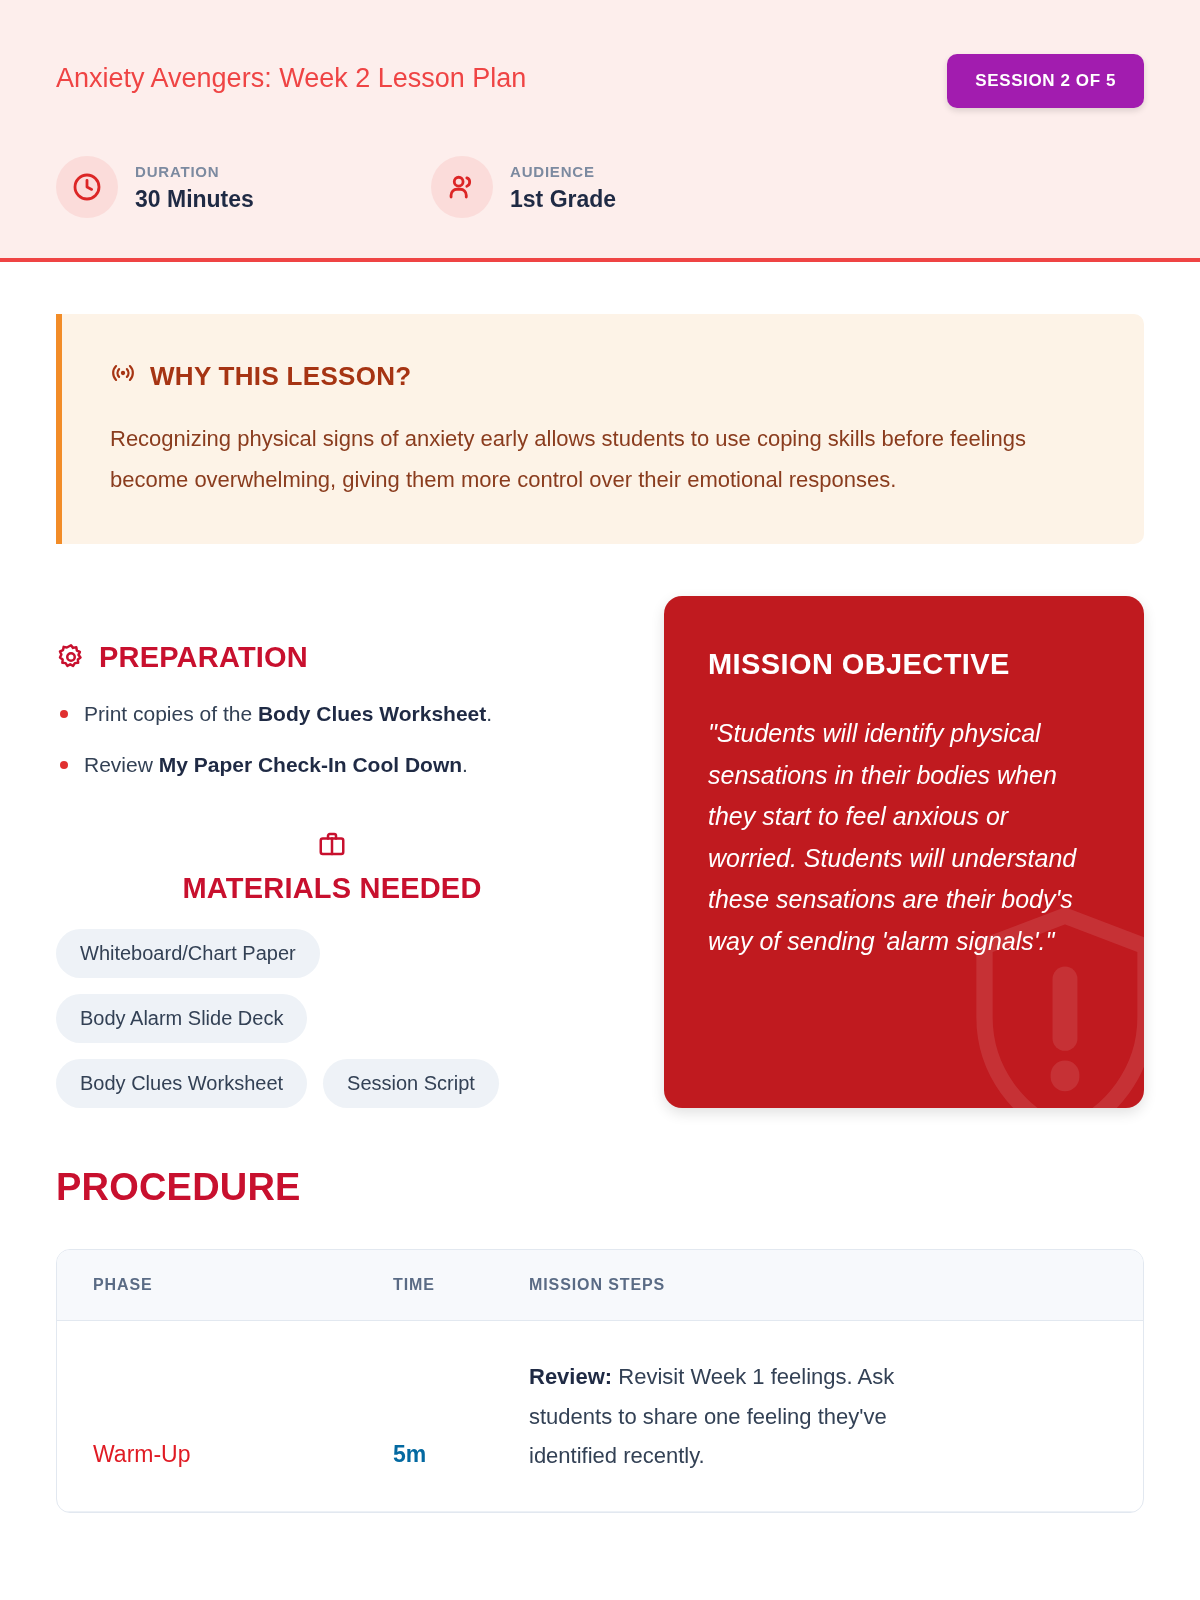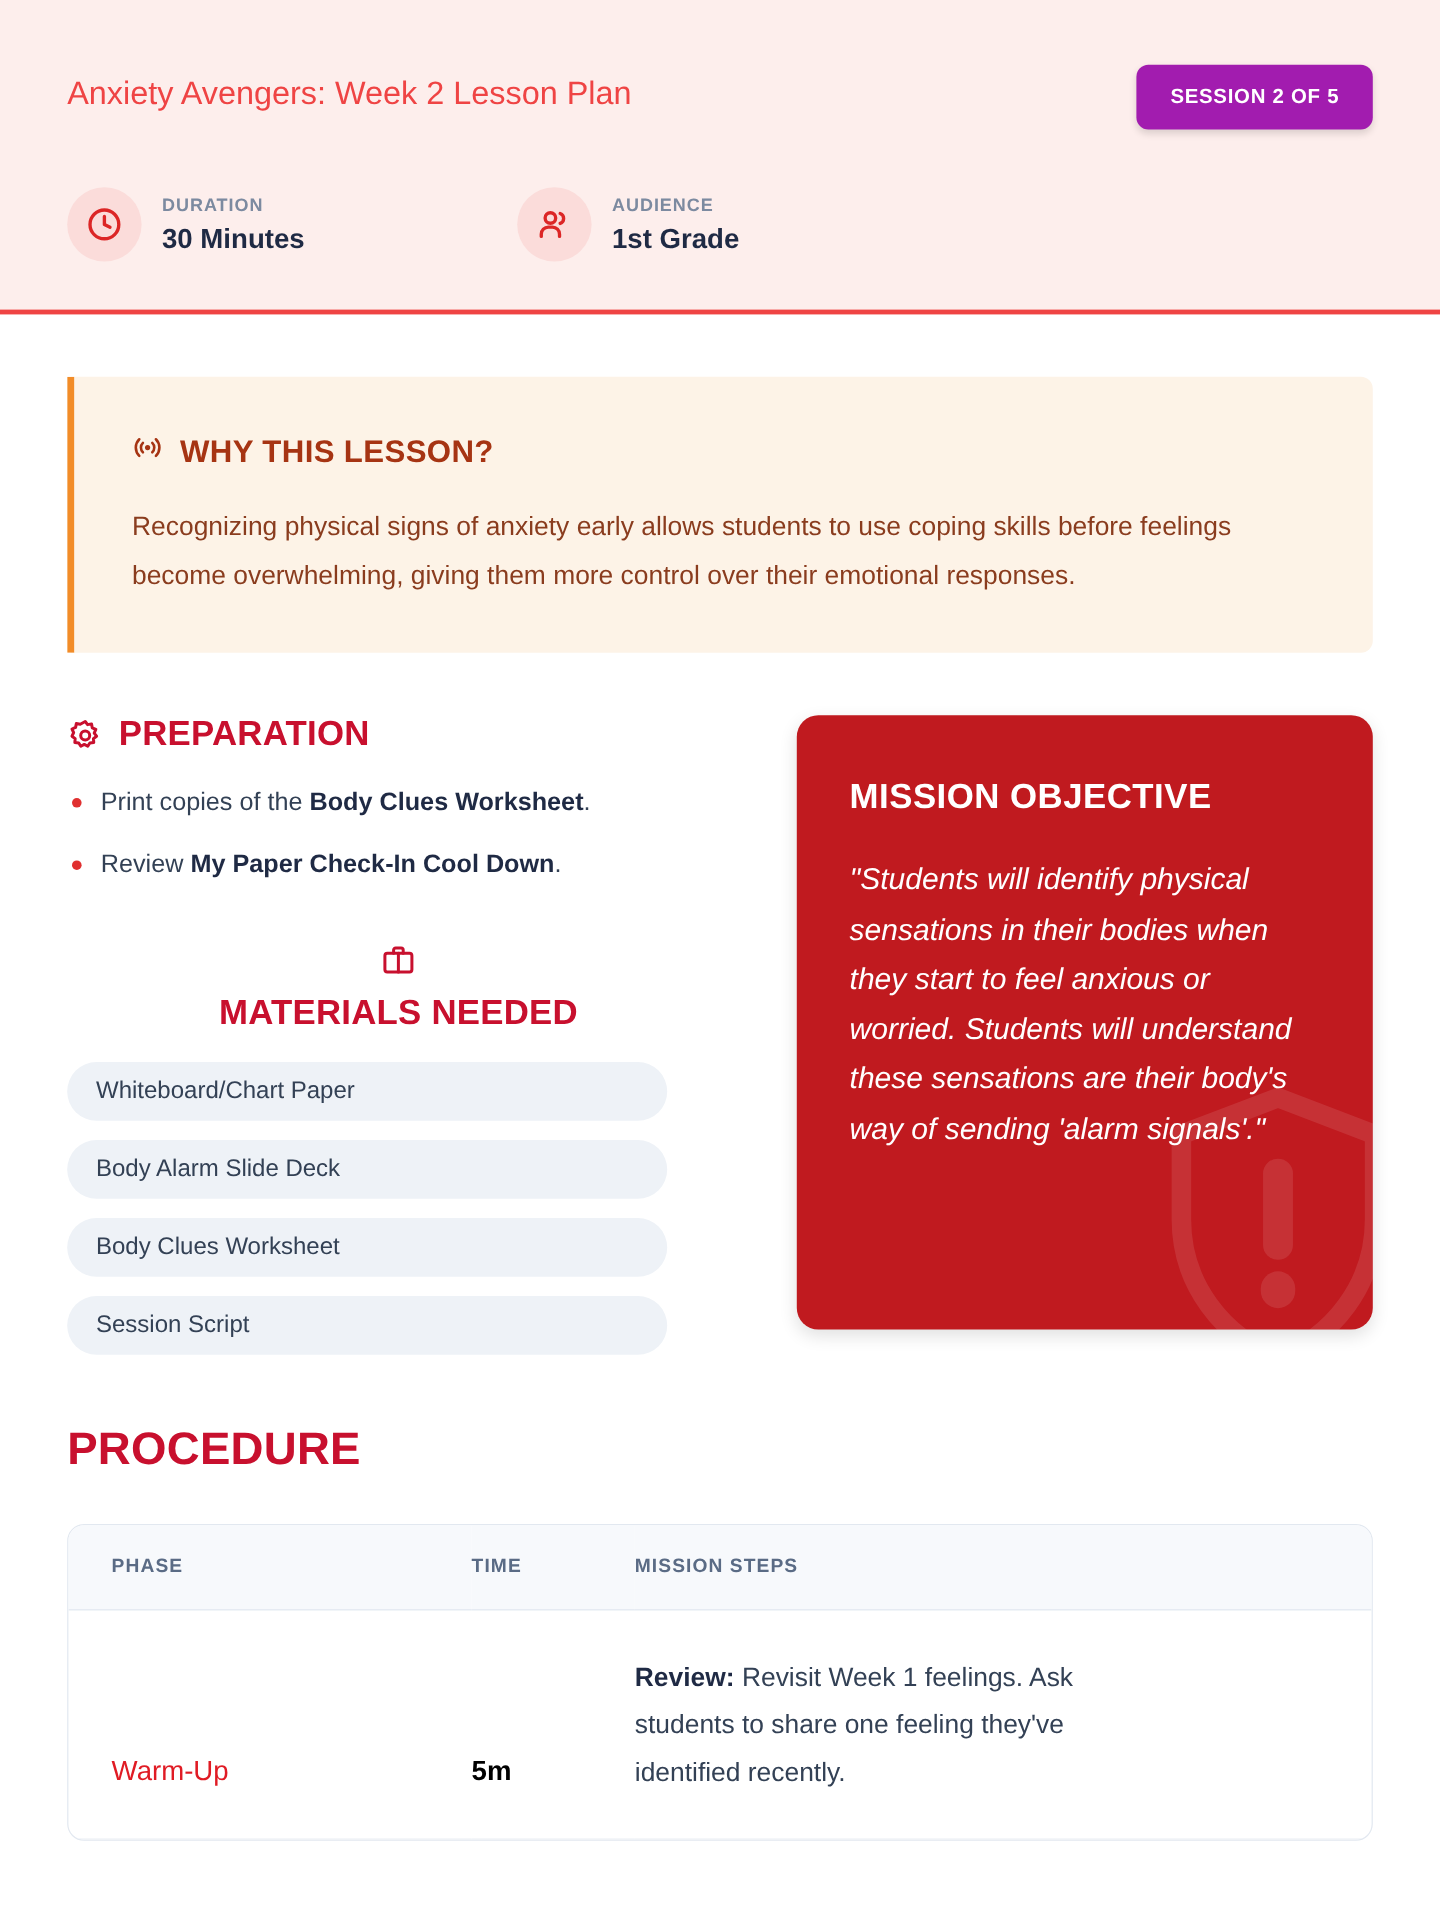--- a/index.html
+++ b/index.html
@@ -116,20 +116,21 @@
     font-size: 22px;
     line-height: 1.85;
     color: #8A3C1E;
   }
 
   
   .cols {
     display: flex;
     gap: 56px;
     margin-top: 52px;
+    align-items: flex-end;
   }
   .col-left { width: 552px; flex: none; }
   .col-right { flex: 1; }
 
   .sec-title {
     display: flex;
     align-items: center;
     gap: 13px;
     font-size: 29px;
     font-weight: 900;
@@ -160,21 +161,20 @@
   }
   .prep-item b { color: #1F2A44; font-weight: 700; }
 
   .mat-title { margin-top: 48px; flex-direction: column; }
   .chips {
     margin-top: 24px;
     display: flex;
     flex-wrap: wrap;
     gap: 16px 16px;
     max-width: 500px;
-    flex-direction: column;
   }
   .chip {
     background: #EEF2F7;
     color: #334155;
     font-size: 20px;
     padding: 13px 24px;
     border-radius: 999px;
     white-space: nowrap;
   }
 
@@ -254,21 +254,21 @@
     line-height: 1.78;
     vertical-align: bottom;
     border-bottom: 1px solid #EDF1F6;
   }
   tbody td.c-phase {
     padding-left: 36px;
     color: #E01B24;
     font-weight: 400;
     font-size: 23px;
   }
-  tbody td.c-time { font-weight: 700; color: #000000; font-size: 23px; }
+  tbody td.c-time { font-weight: 700; color: #0369a1; font-size: 23px; }
   tbody td.c-steps { padding-right: 240px; }
   tbody td.c-steps b { color: #1F2A44; font-weight: 700; }
 </style>
 </head>
 <body>
 
 <div class="header">
   <div class="header-top">
     <div>
       <div class="subtitle">Anxiety Avengers: Week 2 Lesson Plan</div>

